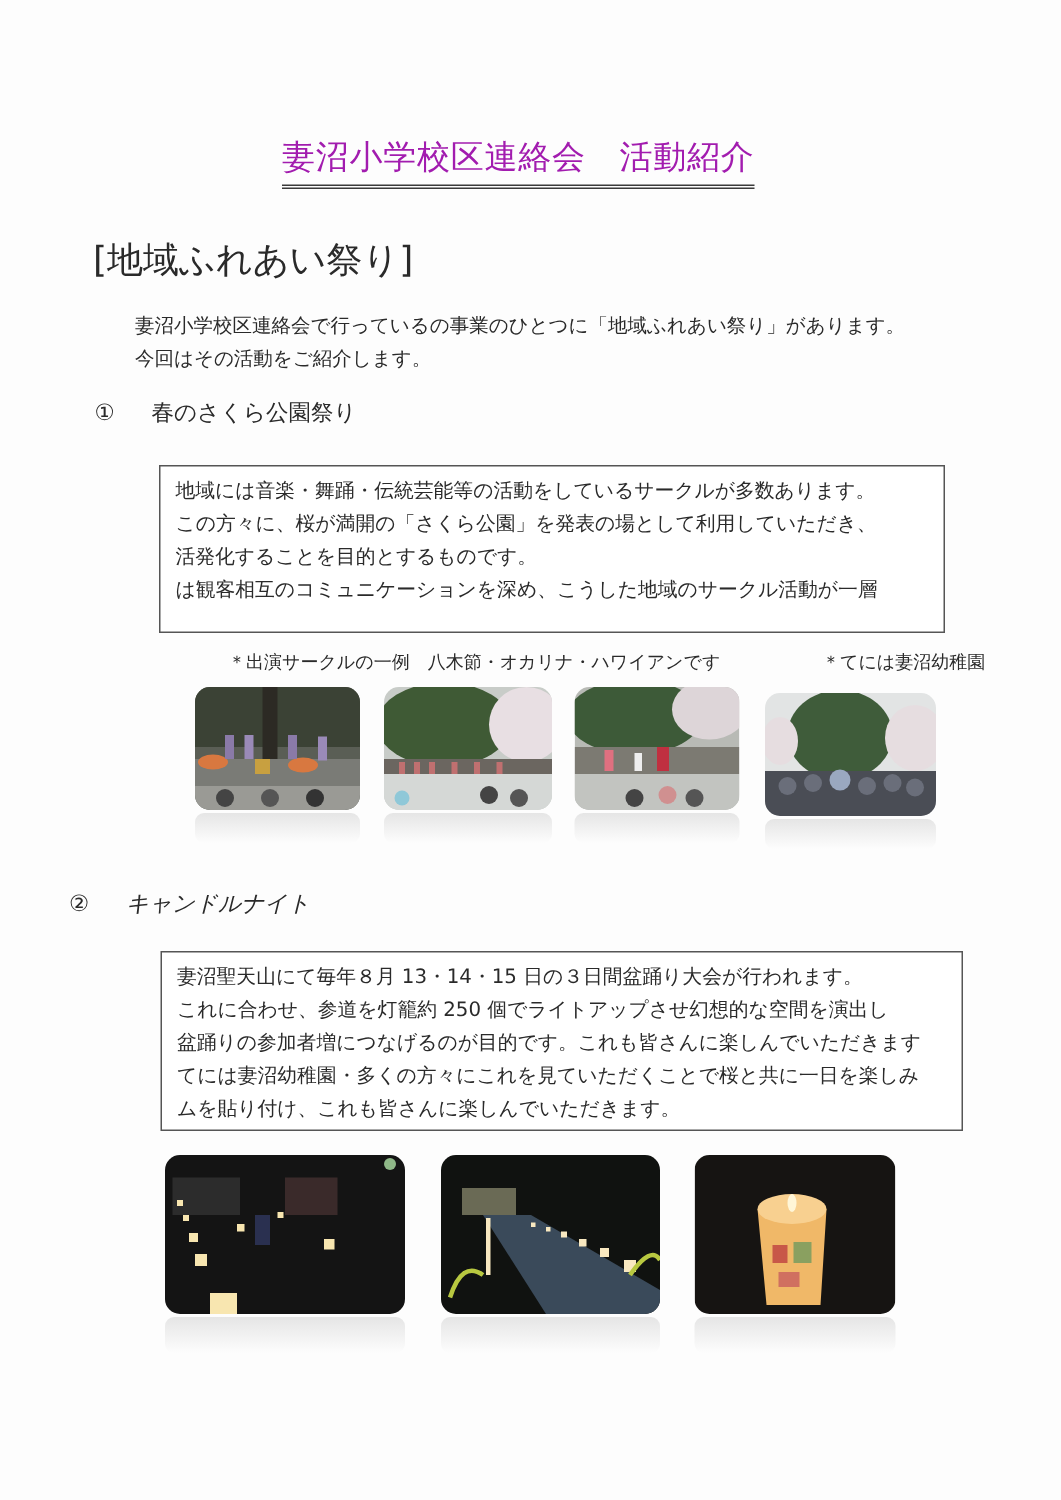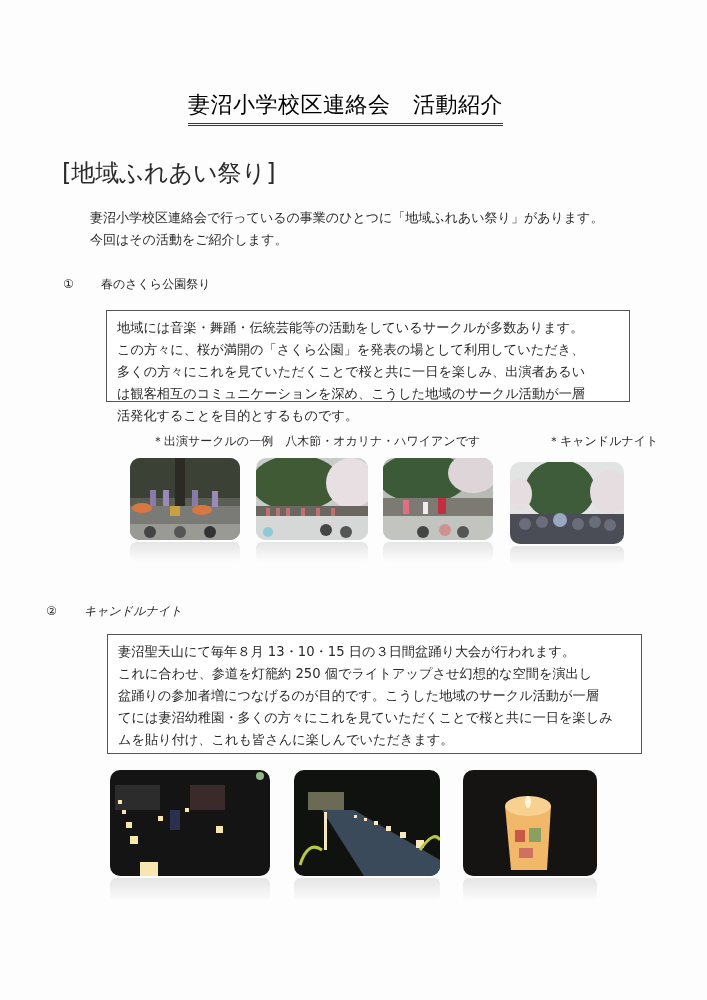--- a/index.html
+++ b/index.html
@@ -2,26 +2,26 @@
 <html><head>
 <meta charset="utf-8">
 <style>
   html, body { margin: 0; padding: 0; }
   body {
     width: 707px; height: 1000px; background: #fdfdfd; position: relative; overflow: hidden;
     font-family: "DejaVu Sans", "Liberation Sans", sans-serif; color: #2a2a2a;
   }
   .abs { position: absolute; }
   .title {
-    left: 188px; top: 90px; font-size: 22px; letter-spacing: 0.5px; color: #000000;
+    left: 188px; top: 90px; font-size: 22px; letter-spacing: 0.5px; color: #a21caf;
     padding-bottom: 3px; border-bottom: 3px double #3a3a3a; white-space: nowrap;
   }
   .section-head { left: 62px; top: 157px; font-size: 24px; white-space: nowrap; }
   .intro { left: 90px; top: 207px; font-size: 13px; line-height: 22px; white-space: nowrap; }
-  .sub-head { font-size: 12px; white-space: nowrap; margin-top: 10px; }
+  .sub-head { font-size: 15px; white-space: nowrap; }
   .sub-head .num { display: inline-block; width: 38px; }
   .box {
     border: 1px solid #555; background: #fff; box-sizing: border-box;
     font-size: 13.2px; line-height: 22px; padding: 6px 10px 4px 10px; color: #2a2a2a;
   }
   .box p { margin: 0; white-space: nowrap; }
   .caption { font-size: 12px; white-space: nowrap; margin-left: 48px; }
   .photo {
     border-radius: 10px; overflow: hidden; position: absolute;
   }
@@ -39,30 +39,29 @@
 
 <div class="abs intro">
   <div>妻沼小学校区連絡会で行っているの事業のひとつに「地域ふれあい祭り」があります。</div>
   <div>今回はその活動をご紹介します。</div>
 </div>
 
 <div class="abs sub-head" style="left:63px; top:266px;">
   <span class="num">①</span><span>春のさくら公園祭り</span>
 </div>
 
-<div class="abs box" style="left:106px; top:310px; width:524px; height:92px;">
+<div class="abs box" style="left:106px; top:310px; width:524px; height:112px;">
   <p>地域には音楽・舞踊・伝統芸能等の活動をしているサークルが多数あります。</p>
   <p>この方々に、桜が満開の「さくら公園」を発表の場として利用していただき、</p>
-  <p>多くの方々にこれを見ていただくことで桜と共に一日を楽しみ、出演者あるい</p>
+  <p>活発化することを目的とするものです。</p>
   <p>は観客相互のコミュニケーションを深め、こうした地域のサークル活動が一層</p>
-  <p>活発化することを目的とするものです。</p>
 </div>
 
 <div class="abs caption" style="left:104px; top:433px;">＊出演サークルの一例　八木節・オカリナ・ハワイアンです</div>
-<div class="abs caption" style="left:500px; top:433px;">＊キャンドルナイト</div>
+<div class="abs caption" style="left:500px; top:433px;">＊てには妻沼幼稚園</div>
 
 <div class="photo" style="left:130px; top:458px; width:110px; height:82px;">
   <svg width="110" height="82" viewBox="0 0 110 82">
     <rect width="110" height="82" fill="#5a5e55"></rect>
     <rect x="0" y="0" width="110" height="40" fill="#3b4235"></rect>
     <rect x="45" y="0" width="10" height="50" fill="#2c2a24"></rect>
     <rect x="0" y="48" width="110" height="18" fill="#7a7b76"></rect>
     <rect x="0" y="66" width="110" height="16" fill="#9a9a95"></rect>
     <ellipse cx="12" cy="50" rx="10" ry="5" fill="#d87840"></ellipse>
     <ellipse cx="72" cy="52" rx="10" ry="5" fill="#d87840"></ellipse>
@@ -134,23 +133,23 @@
       </g>
   </svg>
 </div>
 <div class="reflect" style="left:510px; top:546px; width:114px; height:20px;"></div>
 
 <div class="abs sub-head" style="left:46px; top:593px;font-style:italic;">
   <span class="num">②</span><span>キャンドルナイト</span>
 </div>
 
 <div class="abs box" style="left:107px; top:634px; width:535px; height:120px;">
-  <p>妻沼聖天山にて毎年８月 13・10・15 日の３日間盆踊り大会が行われます。</p>
+  <p>妻沼聖天山にて毎年８月 13・14・15 日の３日間盆踊り大会が行われます。</p>
   <p>これに合わせ、参道を灯籠約 250 個でライトアップさせ幻想的な空間を演出し</p>
-  <p>盆踊りの参加者増につなげるのが目的です。こうした地域のサークル活動が一層</p>
+  <p>盆踊りの参加者増につなげるのが目的です。これも皆さんに楽しんでいただきます</p>
   <p>てには妻沼幼稚園・多くの方々にこれを見ていただくことで桜と共に一日を楽しみ</p>
   <p>ムを貼り付け、これも皆さんに楽しんでいただきます。</p>
 </div>
 
 <div class="photo" style="left:110px; top:770px; width:160px; height:106px;">
   <svg width="160" height="106" viewBox="0 0 160 106">
     <rect width="160" height="106" fill="#141414"></rect>
     <rect x="5" y="15" width="45" height="25" fill="#2c2c2c"></rect>
     <rect x="80" y="15" width="35" height="25" fill="#3a2a2a"></rect>
     <circle cx="150" cy="6" r="4" fill="#8fb888"></circle>

